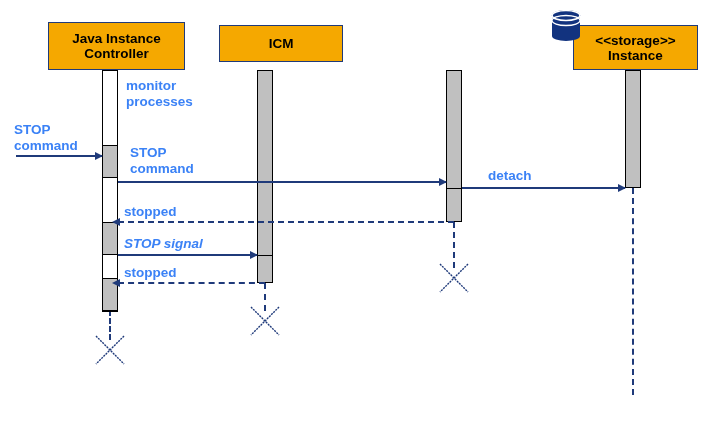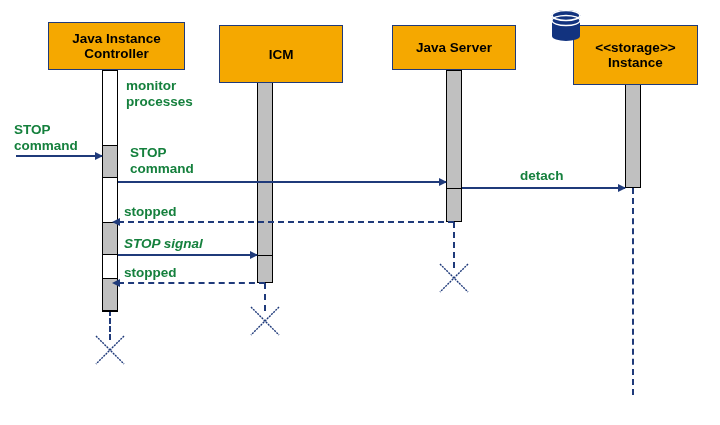--- a/index.html
+++ b/index.html
@@ -96,50 +96,47 @@
   }
   .arrow-head.left {
     border-top: 4px solid transparent;
     border-bottom: 4px solid transparent;
     border-right: 8px solid #1F3A7A;
   }
 
   
   .msg-text {
     position: absolute;
-    color: #15803d;
+    color: #3b82f6;
     font-weight: bold;
     font-size: 13.5px;
     line-height: 16px;
     white-space: pre;
     z-index: 8;
   }
 
   
   .destroy-x { position: absolute; z-index: 5; }
 </style>
 </head>
 <body>
 
 <div id="canvas">
 
   <div class="actor-box" style="left:48px; top:22px; width:137px; height:48px; flex-direction:column;">
     <span class="label-line">Java Instance</span>
     <span class="label-line">Controller</span>
   </div>
 
-  <div class="actor-box" style="left:219px; top:25px; width:124px; height:58px;">
+  <div class="actor-box" style="left:219px; top:25px; width:124px; height:37px;">
     <span class="label-line">ICM</span>
   </div>
 
-  <div class="actor-box" style="left:392px; top:25px; width:124px; height:45px;">
-    <span class="label-line">Java Server</span>
-  </div>
-
-  <div class="actor-box" style="left:573px; top:25px; width:125px; height:60px; flex-direction:column;">
+
+  <div class="actor-box" style="left:573px; top:25px; width:125px; height:45px; flex-direction:column;">
     <span class="label-line">&lt;&lt;storage&gt;&gt;</span>
     <span class="label-line">Instance</span>
   </div>
 
   <div class="db-icon" style="left:548px; top:9px; width:36px; height:36px;">
     <svg width="36" height="36" viewBox="0 0 36 36" xmlns="http://www.w3.org/2000/svg">
       <ellipse cx="18" cy="6.5" rx="14" ry="5" fill="#12337F" stroke="#12337F" stroke-width="1"></ellipse>
       <path d="M4 6.5 L4 27 A14 5 0 0 0 32 27 L32 6.5 Z" fill="#12337F"></path>
       <ellipse cx="18" cy="6.5" rx="14" ry="5" fill="none" stroke="#FFFFFF" stroke-width="1.6"></ellipse>
       <ellipse cx="18" cy="11.5" rx="14" ry="5" fill="none" stroke="#FFFFFF" stroke-width="1.3"></ellipse>
@@ -169,21 +166,21 @@
   <div class="msg-text" style="left:14px; top:122px; text-align:left;"><span>STOP</span><br><span>command</span></div>
 
   <div class="msg-text" style="left:126px; top:78px; text-align:left;"><span>monitor</span><br><span>processes</span></div>
 
   <div class="msg-line" style="left:118px; top:181px; width:328px;"></div>
   <div class="arrow-head right" style="left:439px; top:178px;"></div>
   <div class="msg-text" style="left:130px; top:145px; text-align:left;"><span>STOP</span><br><span>command</span></div>
 
   <div class="msg-line" style="left:462px; top:187px; width:163px;"></div>
   <div class="arrow-head right" style="left:618px; top:184px;"></div>
-  <div class="msg-text" style="left:520px; top:168px; text-align:left;">detach</div>
+  <div class="msg-text" style="left:488px; top:168px; text-align:left;">detach</div>
 
   <div class="msg-line dashed" style="left:118px; top:221px; width:336px;"></div>
   <div class="arrow-head left" style="left:112px; top:218px;"></div>
   <div class="msg-text" style="left:124px; top:204px; text-align:left;">stopped</div>
 
   <div class="msg-line" style="left:118px; top:254px; width:139px;"></div>
   <div class="arrow-head right" style="left:250px; top:251px;"></div>
   <div class="msg-text" style="left:124px; top:236px; text-align:left;font-style:italic;">STOP signal</div>
 
   <div class="msg-line dashed" style="left:118px; top:282px; width:147px;"></div>

